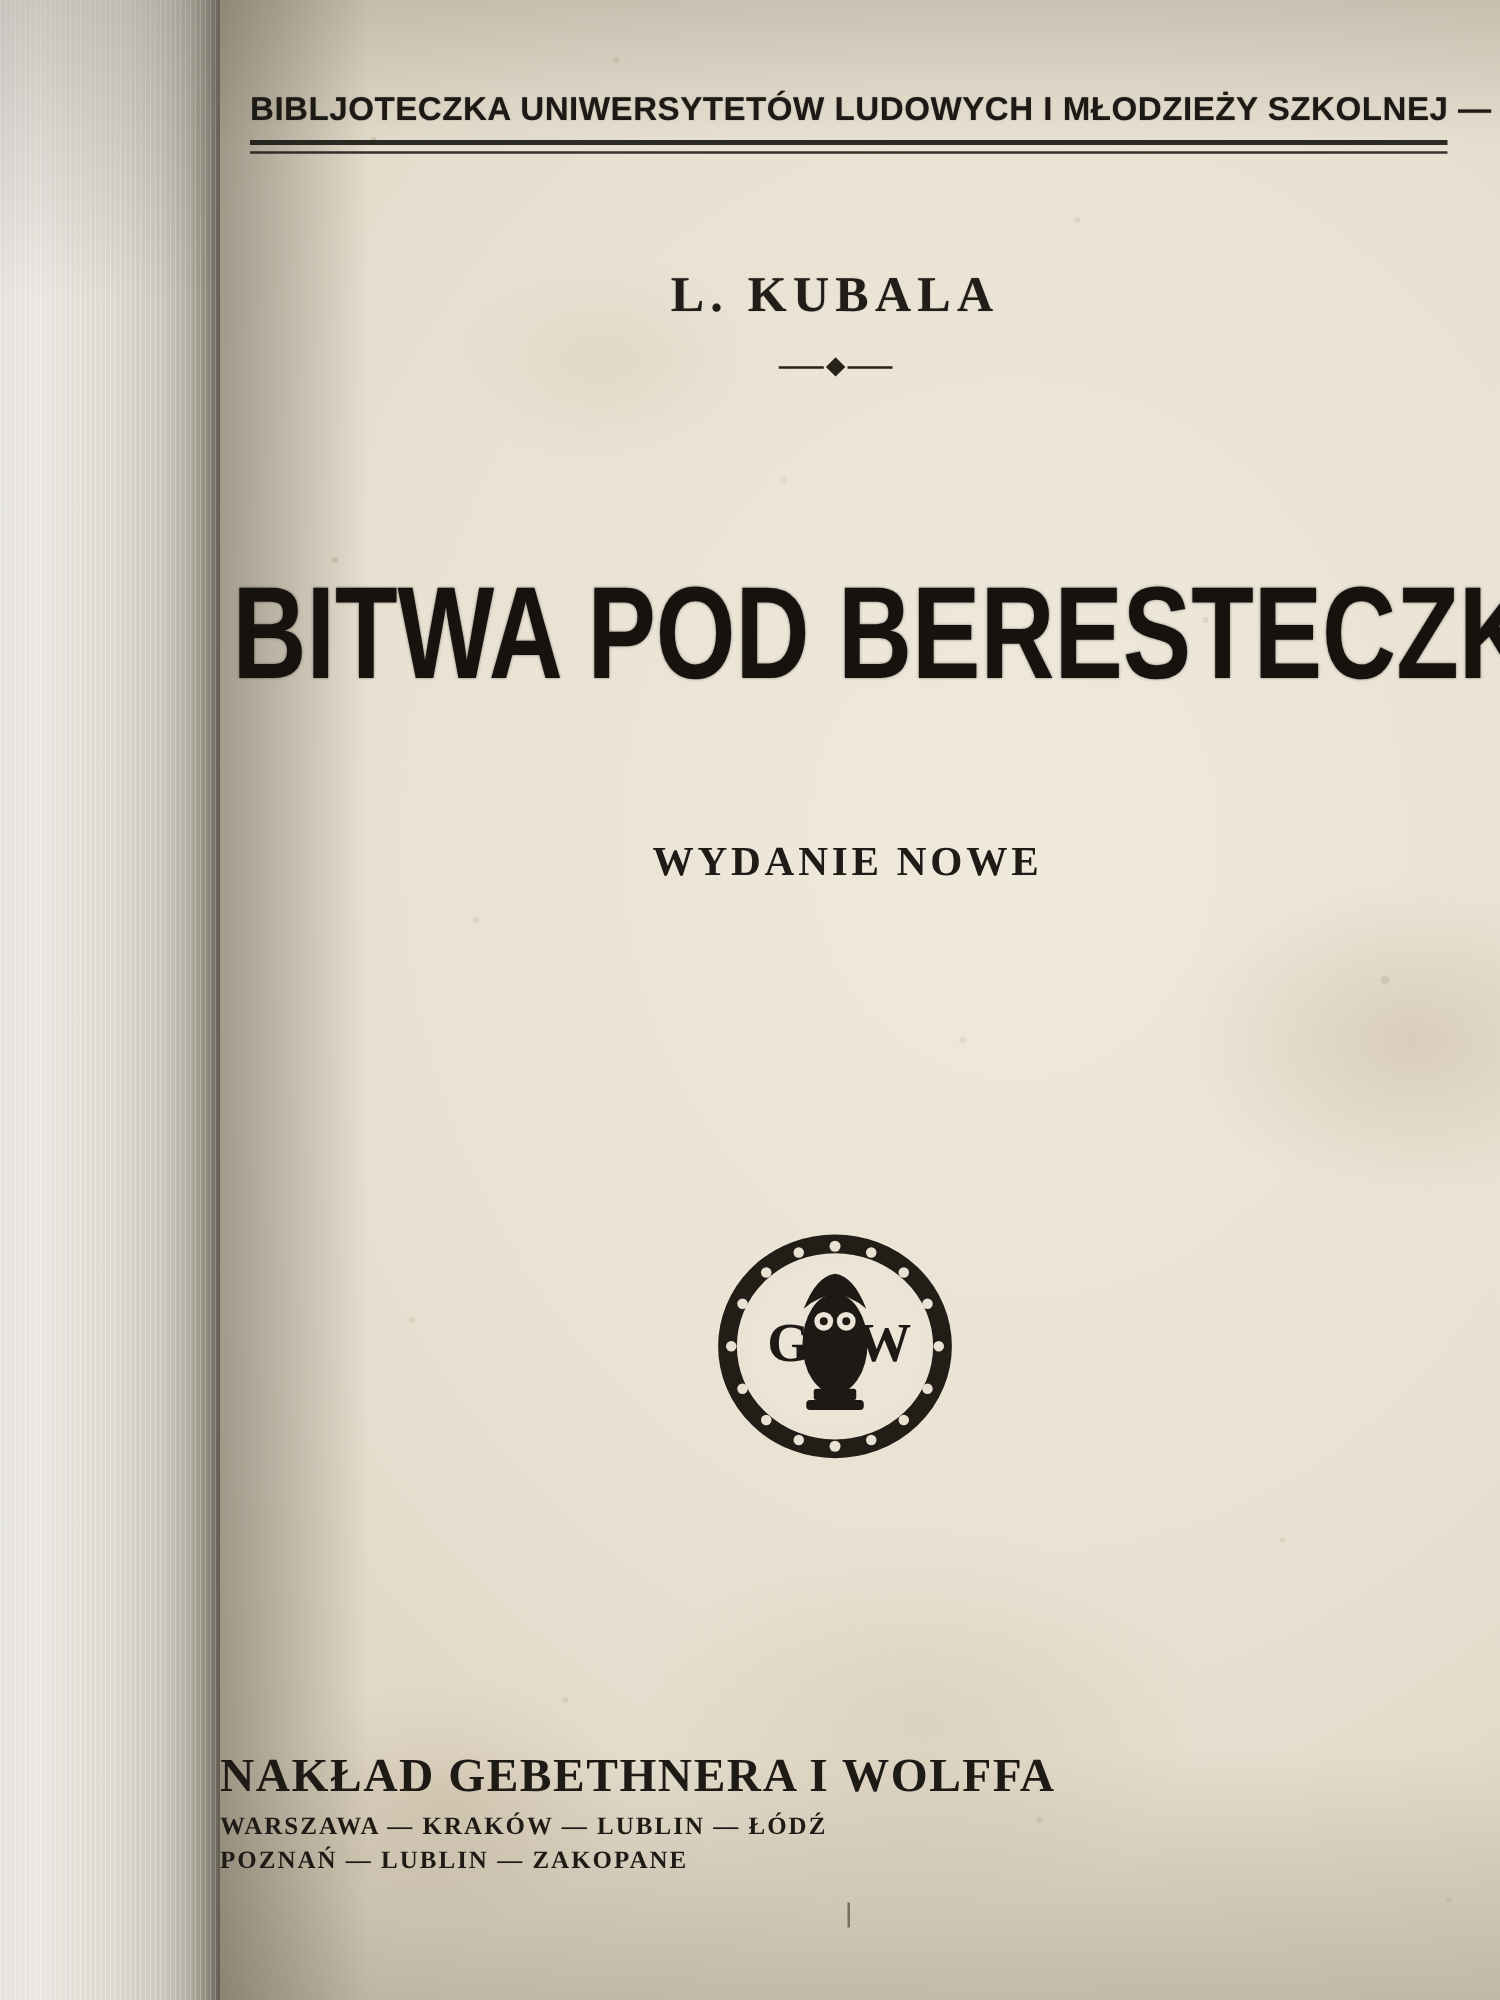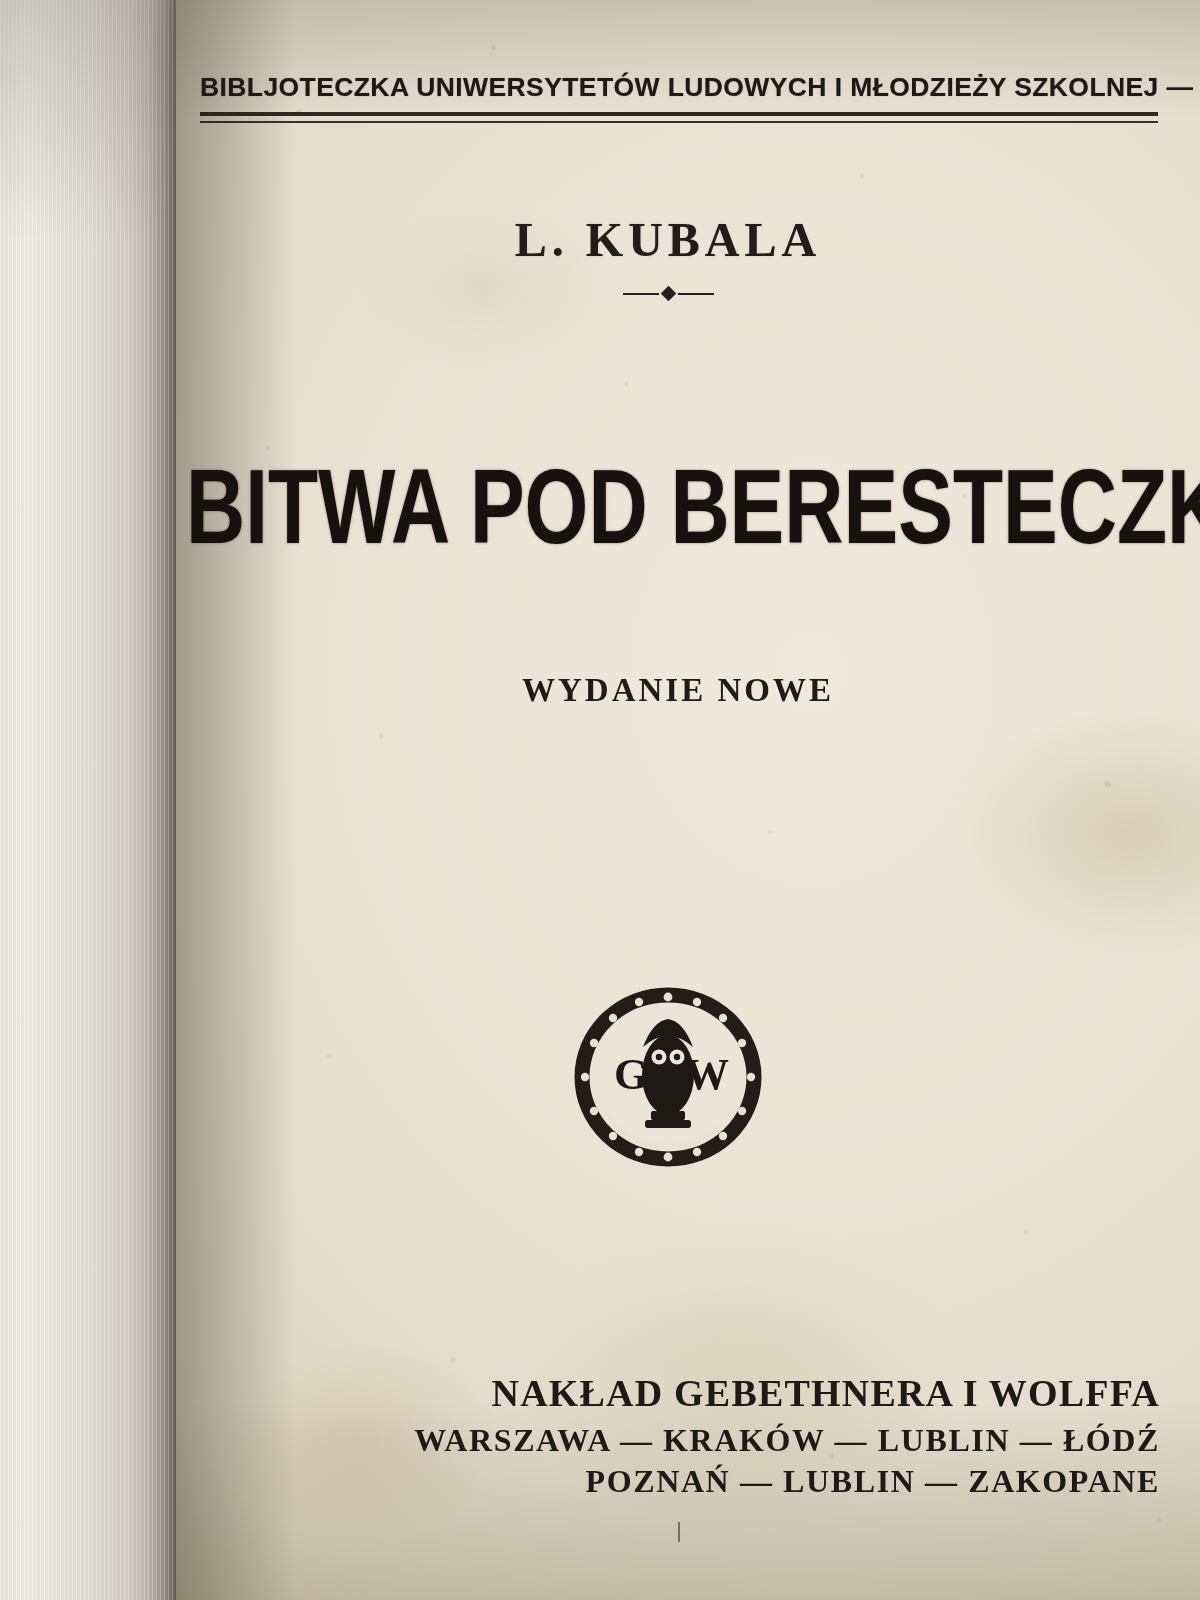--- a/index.html
+++ b/index.html
@@ -141,21 +141,21 @@
     opacity: .88;
   }
 
   
   .author {
     position: absolute;
     left: 0; right: 40px; top: 212px;
     text-align: center;
     font-family: "Liberation Serif", serif;
     font-weight: 700;
-    font-size: 48px;
+    font-size: 40px;
     letter-spacing: 5px;
     color: #211d18;
     text-shadow: 0 0 1px rgba(40,34,26,.4);
   }
 
   
   .ornament {
     position: absolute;
     left: 0; right: 40px; top: 288px;
     display: flex;
@@ -207,33 +207,33 @@
     position: absolute;
     left: 0; right: 40px; top: 985px;
     display: flex;
     justify-content: center;
   }
 
   
   .imprint {
     position: absolute;
     left: 0; right: 40px; bottom: 96px;
-    text-align: right;
+    text-align: left;
     color: #1e1a15;
     font-family: "Liberation Serif", serif;
   }
   .imprint .line1 {
     font-size: 38px;
     font-weight: 700;
     letter-spacing: 1.2px;
     margin-bottom: 7px;
   }
   .imprint .line2,
   .imprint .line3 {
-    font-size: 32px;
+    font-size: 20px;
     font-weight: 700;
     letter-spacing: 1.6px;
     margin-bottom: 4px;
   }
   .tickmark {
     position: absolute;
     left: 50%;
     bottom: 58px;
     width: 2px;
     height: 20px;

